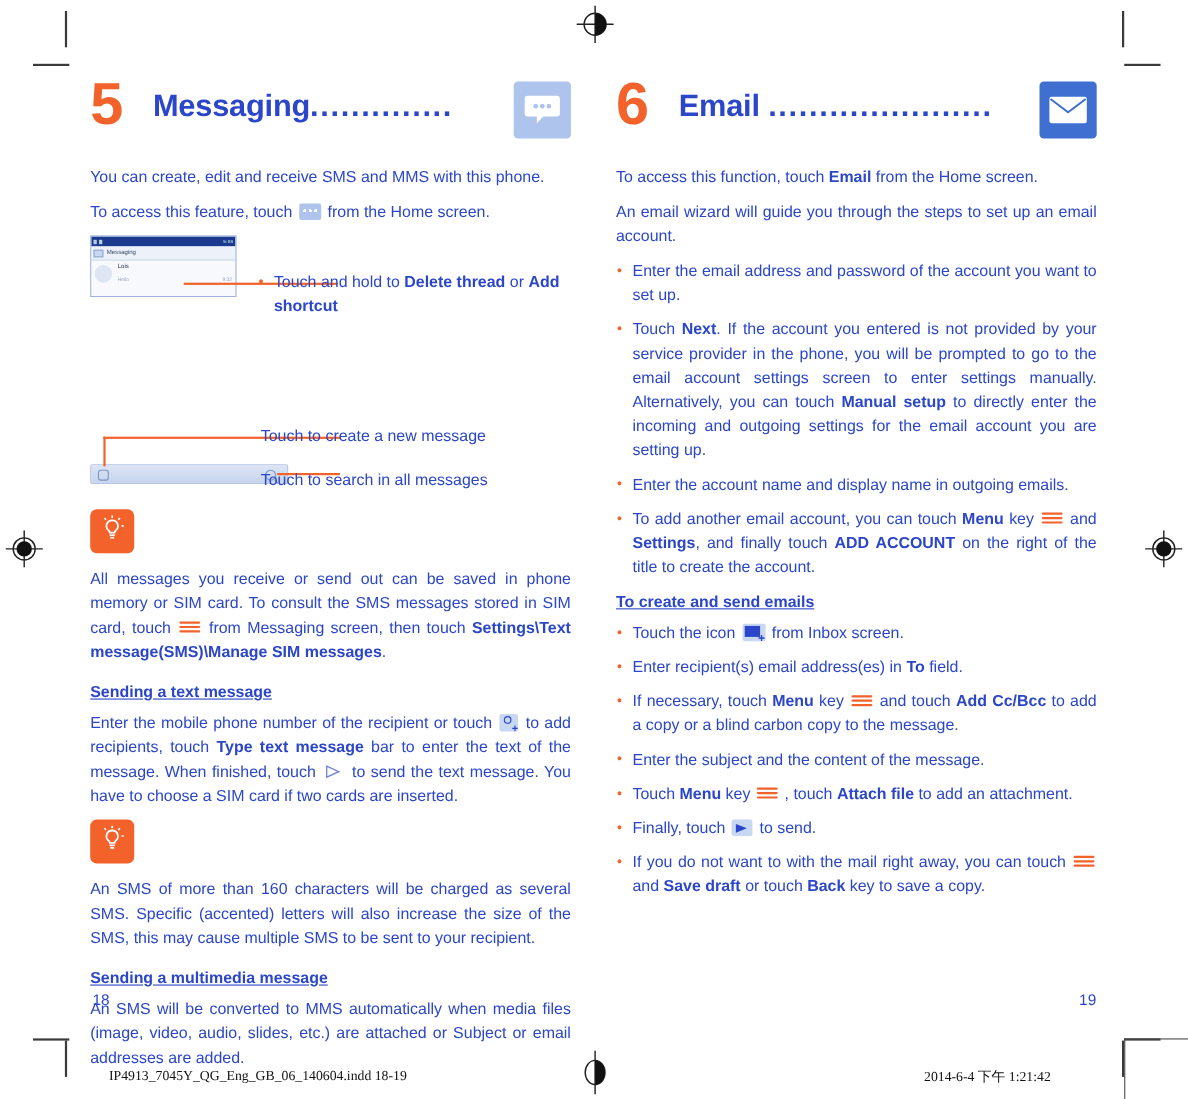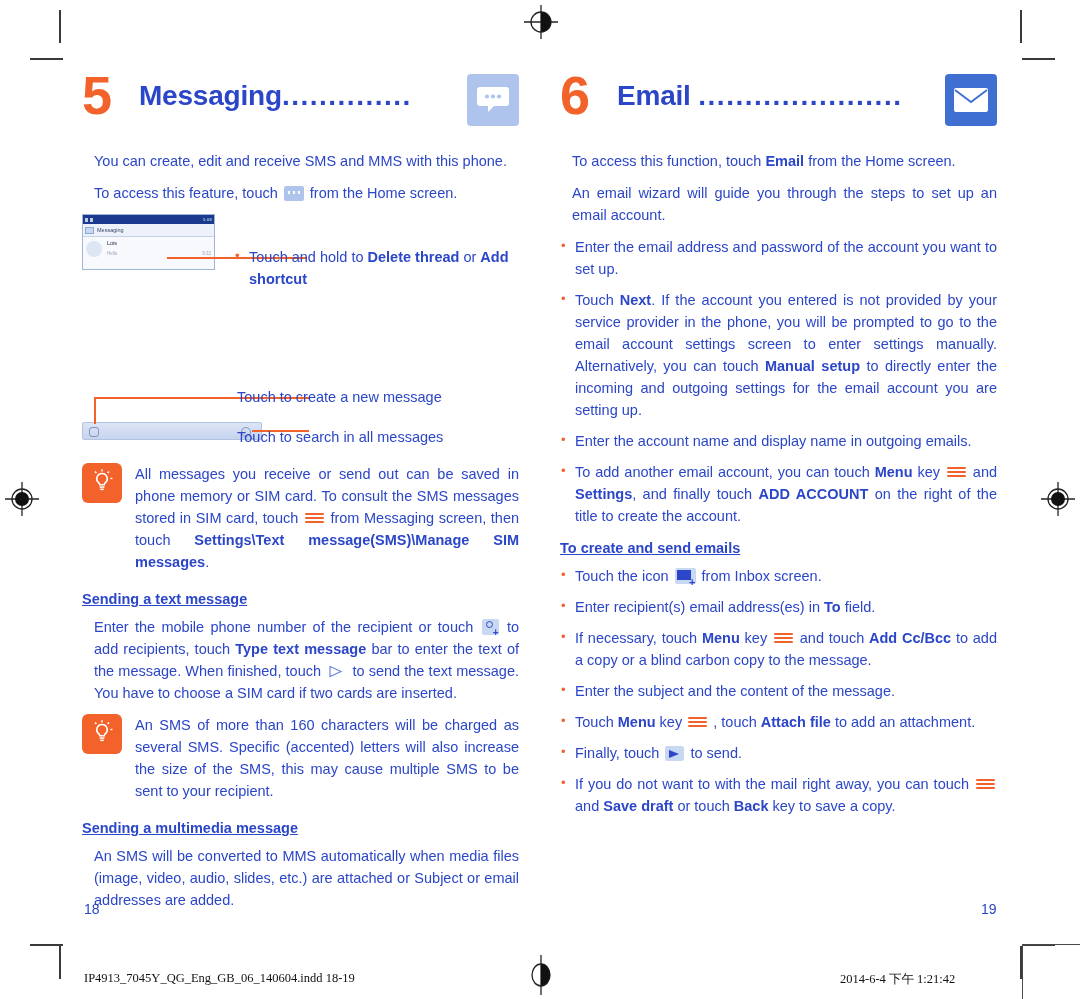--- a/index.html
+++ b/index.html
@@ -67,21 +67,21 @@
     right:0; top:0;
     width:52px; height:52px;
     border-radius:4px;
     display:flex; align-items:center; justify-content:center;
   }
   .icon-msg { background:#aec4ec; }
   .icon-mail { background:#3f6fd1; }
 
   
   p.body {
-    margin:0 0 10px 12px;
+    margin:0 0 10px 0;
     font-size:14.5px;
     line-height:22px;
     color:#2b46c8;
     text-align:justify;
   }
   b { font-weight:bold; }
 
   ul.bullets { margin:0 0 8px 0; padding:0; list-style:none; }
   ul.bullets > li {
     position:relative;
@@ -225,21 +225,21 @@
     color:#2b46c8;
   }
   .callout ul { margin:0; padding:0; list-style:none; }
   .callout li { position:relative; padding-left:14px; margin-bottom:6px; }
   .callout li:before {
     content:"\2022"; position:absolute; left:0; top:-1px;
     color:#f2622a; font-size:13px;
   }
 
   
-  .tip { display:flex; gap:13px; margin:4px 0 14px 0; }
+  .tip { display:flex; gap:13px; margin:4px 0 14px 0;flex-direction:column; }
   .tip-icon {
     flex:0 0 auto;
     width:40px; height:40px;
     background:#f2622a;
     border-radius:6px;
     position:relative;
   }
   .tip-icon .bulb {
     position:absolute; left:50%; top:50%;
     transform:translate(-50%,-50%);
@@ -493,19 +493,19 @@
 
       <li><span>If you do not want to with the mail right away, you can touch</span>
         <span class="iicon ic-menu"><span></span><span></span><span></span></span>
         <span>and </span><b>Save draft</b><span> or touch </span><b>Back</b><span> key to save a copy.</span></li>
     </ul>
   </div>
 
   <div class="pagenum" style="left:84px;top:901px;">18</div>
   <div class="pagenum" style="left:981px;top:901px;">19</div>
 
-  <div class="footer-txt" style="left:84px;top:971px;text-align:center;">IP4913_7045Y_QG_Eng_GB_06_140604.indd   18-19</div>
+  <div class="footer-txt" style="left:99px;top:971px;text-align:center;">IP4913_7045Y_QG_Eng_GB_06_140604.indd   18-19</div>
   <div class="footer-txt" style="left:840px;top:971px;">2014-6-4   下午 1:21:42</div>
 
   <div class="frame-line" style="left:1022px;top:944px;width:1.3px;height:55px;"></div>
   <div class="frame-line" style="left:1022px;top:944px;width:58px;height:1.3px;"></div>
 
 </div>
 
 </body></html>

